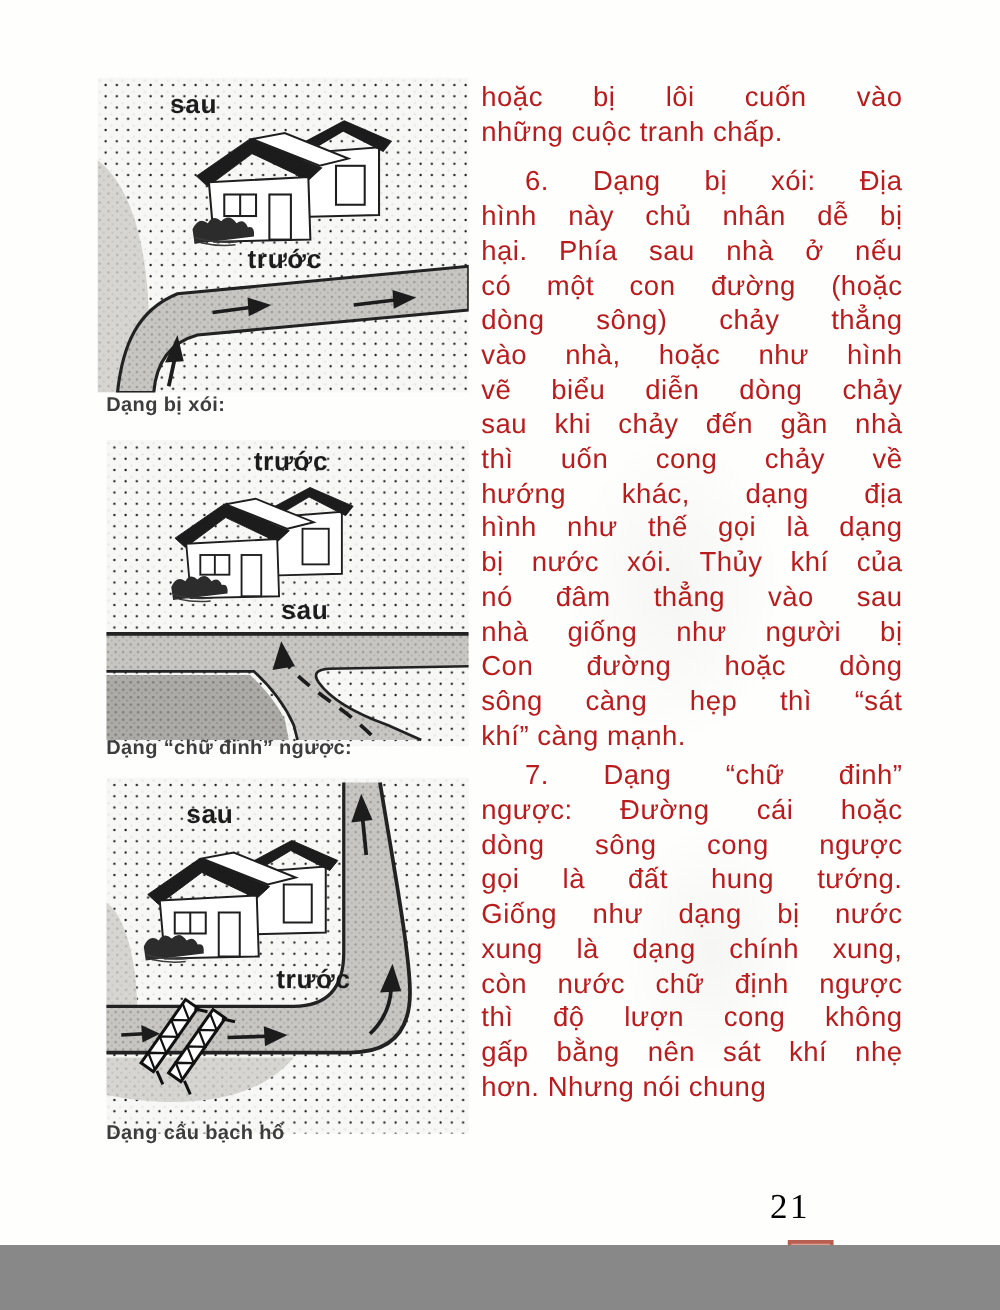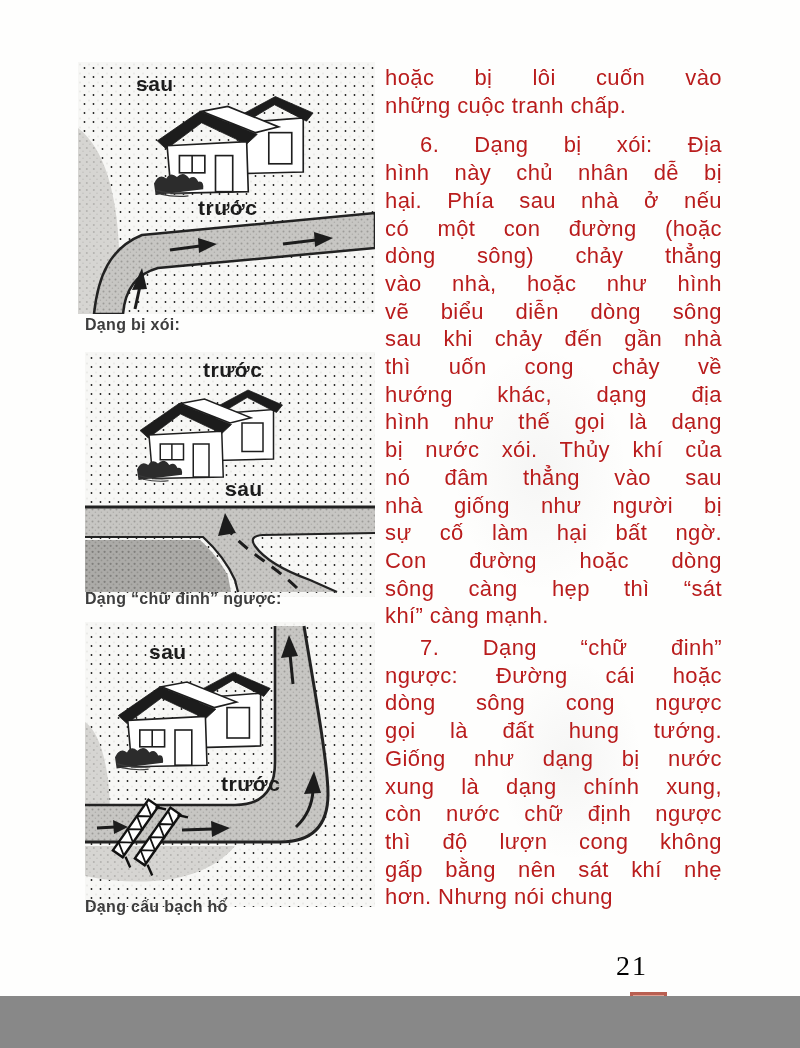--- a/index.html
+++ b/index.html
@@ -193,29 +193,28 @@
         <div class="tline">hoặc bị lôi cuốn vào</div>
         <div class="tline last">những cuộc tranh chấp.</div>
       </div>
     <div class="para indent m12">
         <div class="tline">6. Dạng bị xói: Địa</div>
         <div class="tline">hình này chủ nhân dễ bị</div>
         <div class="tline">hại. Phía sau nhà ở nếu</div>
         <div class="tline">có một con đường (hoặc</div>
         <div class="tline">dòng sông) chảy thẳng</div>
         <div class="tline">vào nhà, hoặc như hình</div>
-        <div class="tline">vẽ biểu diễn dòng sông</div>
+        <div class="tline">vẽ biểu diễn dòng chảy</div>
         <div class="tline">sau khi chảy đến gần nhà</div>
         <div class="tline">thì uốn cong chảy về</div>
         <div class="tline">hướng khác, dạng địa</div>
         <div class="tline">hình như thế gọi là dạng</div>
         <div class="tline">bị nước xói. Thủy khí của</div>
         <div class="tline">nó đâm thẳng vào sau</div>
         <div class="tline">nhà giống như người bị</div>
-        <div class="tline">sự cố làm hại bất ngờ.</div>
         <div class="tline">Con đường hoặc dòng</div>
         <div class="tline">sông càng hẹp thì “sát</div>
         <div class="tline last">khí” càng mạnh.</div>
       </div>
     <div class="para indent m4">
         <div class="tline">7. Dạng “chữ đinh”</div>
         <div class="tline">ngược: Đường cái hoặc</div>
         <div class="tline">dòng sông cong ngược</div>
         <div class="tline">gọi là đất hung tướng.</div>
         <div class="tline">Giống như dạng bị nước</div>

